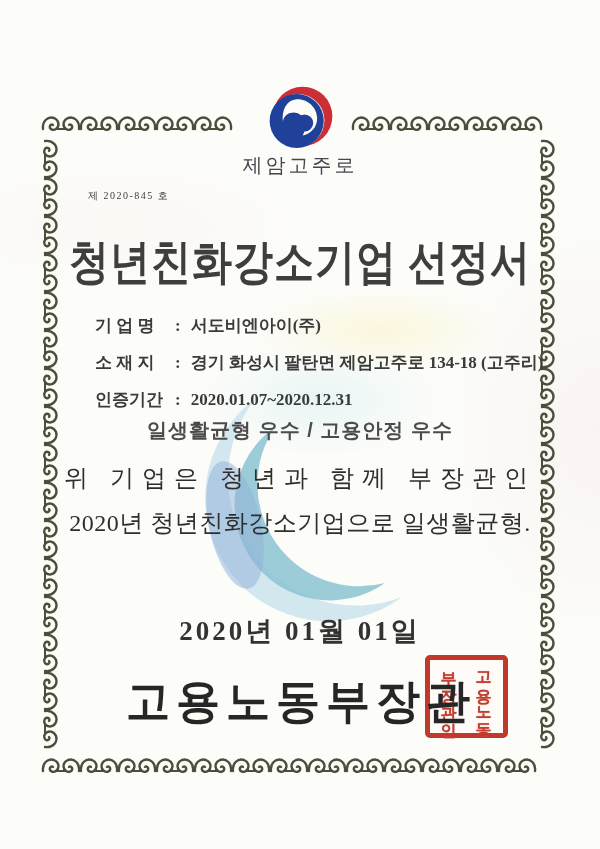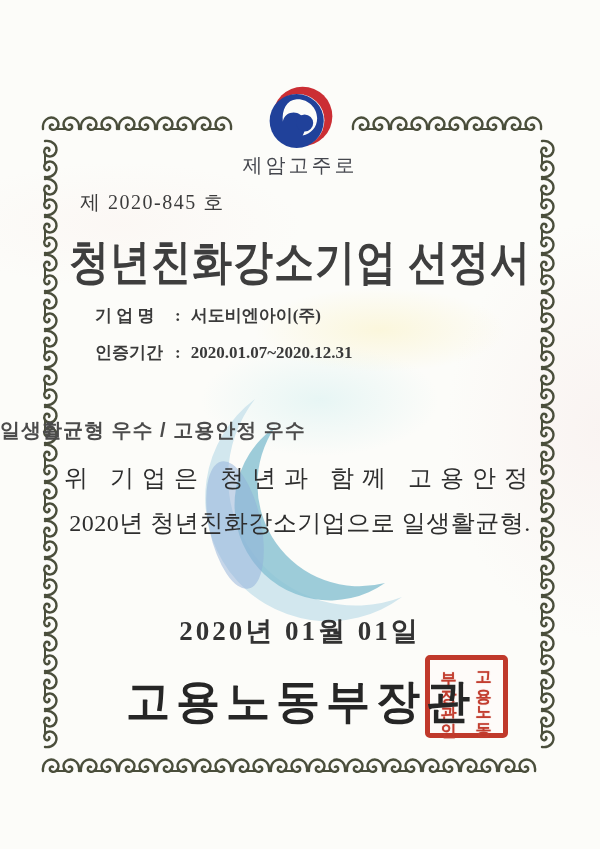--- a/index.html
+++ b/index.html
@@ -21,40 +21,40 @@
   svg.layer { position: absolute; left: 0; top: 0; width: 600px; height: 849px; }
 
   
   .emblem { position: absolute; left: 266px; top: 86px; width: 68px; height: 66px; }
   .ministry-name {
     position: absolute; left: 0; top: 152px; width: 600px;
     text-align: center; font-family: "Liberation Sans", sans-serif;
     font-size: 20px; letter-spacing: 3px; color: #45474e; font-weight: 500;
   }
   .cert-no {
-    position: absolute; left: 80px; top: 189px;
-    font-size: 20px; letter-spacing: 1.5px; color: #3c3c3c;
+    position: absolute; left: 88px; top: 189px;
+    font-size: 10px; letter-spacing: 1.5px; color: #3c3c3c;
   }
   .title {
     position: absolute; left: 0; top: 230px; width: 600px;
     text-align: center; font-size: 40px; font-weight: bold; color: #3e3e3e;
     letter-spacing: 1px; transform: scaleY(1.18); transform-origin: top center;
   }
 
   
-  .fields { position: absolute; left: 95px; top: 304px; z-index: 3; }
+  .fields { position: absolute; left: 95px; top: 314px; z-index: 3; }
   .field-row { height: 23px; line-height: 23px; margin-bottom: 14px; font-size: 17px; font-weight: bold; color: #3a3a3a; white-space: nowrap; }
   .field-label { display: inline-block; width: 78px; }
   .field-colon { display: inline-block; margin: 0 10px 0 2px; }
 
   
   .watermark { position: absolute; left: 150px; top: 385px; z-index: 1; }
   .subtitle {
     position: absolute; left: 0; top: 417px; width: 600px; z-index: 3;
-    font-family: "Liberation Sans", sans-serif;
+    text-align: center; font-family: "Liberation Sans", sans-serif;
     font-size: 20px; font-weight: bold; color: #4b4b4b; letter-spacing: 1px;
   }
   .body-text { position: absolute; left: 60px; top: 456px; width: 480px; z-index: 3; color: #2e2e2e; }
   .body-line { height: 45px; line-height: 45px; text-align: center; font-size: 24px; white-space: nowrap; }
   .body-line.l1 { letter-spacing: 8px; }
   .body-line.l2 { letter-spacing: 5px; }
   .body-line.l3 { letter-spacing: 0.5px; }
 
   
   .issue-date {
@@ -168,28 +168,31 @@
 
   <div class="cert-no">제 2020-845 호</div>
 
   <div class="title">청년친화강소기업 선정서</div>
 
   <div class="fields">
     <div class="field-row">
       <span class="field-label">기 업 명</span><span class="field-colon">:</span><span>서도비엔아이(주)</span>
     </div>
     <div class="field-row">
+      <span class="field-label">소 재 지</span><span class="field-colon">:</span><span>경기 화성시 팔탄면 제암고주로 134-18 (고주리)</span>
+    </div>
+    <div class="field-row">
       <span class="field-label">인증기간</span><span class="field-colon">:</span><span>2020.01.07~2020.12.31</span>
     </div>
   </div>
 
   <div class="subtitle">일생활균형 우수 / 고용안정 우수</div>
 
   <div class="body-text">
-    <div class="body-line l1">위 기업은 청년과 함께 고용안정</div>
+    <div class="body-line l1">위 기업은 청년과 함께 부장관인</div>
     <div class="body-line l3">2020년 청년친화강소기업으로 일생활균형.</div>
   </div>
 
   <div class="issue-date">2020년 01월 01일</div>
 
   <div class="signer">고용노동부장관</div>
 
   <div class="seal">
     <div class="seal-text"><span>고용노동</span><span>부장관인</span></div>
   </div>

